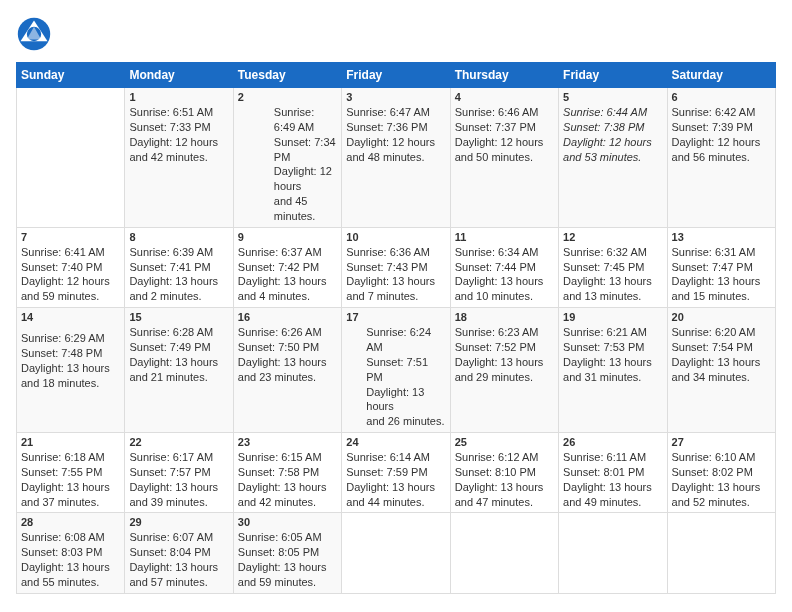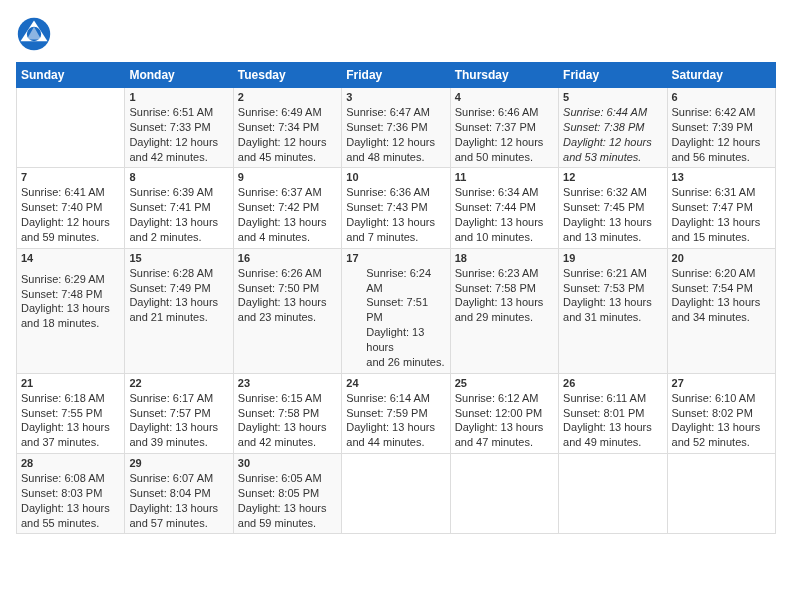--- a/index.html
+++ b/index.html
@@ -139,21 +139,21 @@
           <td class="empty"></td>
           <td>
             <span class="day-num">1</span>
             <div class="day-info" style="white-space: pre-line;">Sunrise: 6:51 AM
 Sunset: 7:33 PM
 Daylight: 12 hours
 and 42 minutes.</div>
           </td>
           <td>
             <span class="day-num">2</span>
-            <div class="day-info" style="white-space: pre-line;">Sunrise: 6:49 AM
+            <div class="day-info" style="white-space: pre-line; margin-left: 36px;">Sunrise: 6:49 AM
 Sunset: 7:34 PM
 Daylight: 12 hours
 and 45 minutes.</div>
           </td>
           <td>
             <span class="day-num">3</span>
             <div class="day-info" style="white-space: pre-line;">Sunrise: 6:47 AM
 Sunset: 7:36 PM
 Daylight: 12 hours
 and 48 minutes.</div>
@@ -256,21 +256,21 @@
           <td>
             <span class="day-num">17</span>
             <div class="day-info" style="white-space: pre-line; margin-left: 20px;">Sunrise: 6:24 AM
 Sunset: 7:51 PM
 Daylight: 13 hours
 and 26 minutes.</div>
           </td>
           <td>
             <span class="day-num">18</span>
             <div class="day-info" style="white-space: pre-line;">Sunrise: 6:23 AM
-Sunset: 7:58 PM
+Sunset: 7:52 PM
 Daylight: 13 hours
 and 29 minutes.</div>
           </td>
           <td>
             <span class="day-num">19</span>
             <div class="day-info" style="white-space: pre-line;">Sunrise: 6:21 AM
 Sunset: 7:53 PM
 Daylight: 13 hours
 and 31 minutes.</div>
           </td>
@@ -307,21 +307,21 @@
           <td>
             <span class="day-num">24</span>
             <div class="day-info" style="white-space: pre-line;">Sunrise: 6:14 AM
 Sunset: 7:59 PM
 Daylight: 13 hours
 and 44 minutes.</div>
           </td>
           <td>
             <span class="day-num">25</span>
             <div class="day-info" style="white-space: pre-line;">Sunrise: 6:12 AM
-Sunset: 12:00 PM
+Sunset: 8:10 PM
 Daylight: 13 hours
 and 47 minutes.</div>
           </td>
           <td>
             <span class="day-num">26</span>
             <div class="day-info" style="white-space: pre-line;">Sunrise: 6:11 AM
 Sunset: 8:01 PM
 Daylight: 13 hours
 and 49 minutes.</div>
           </td>

